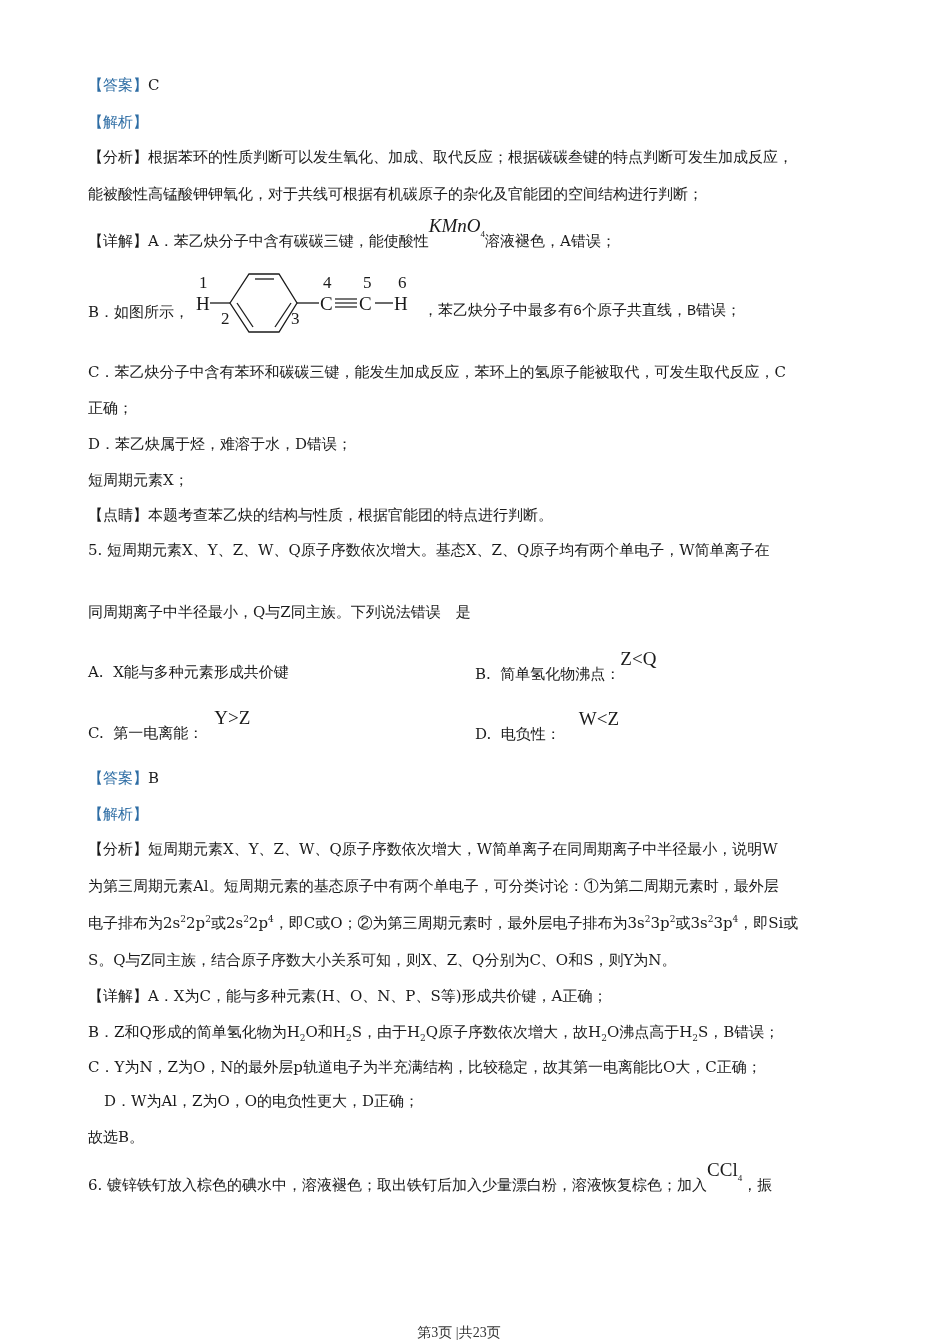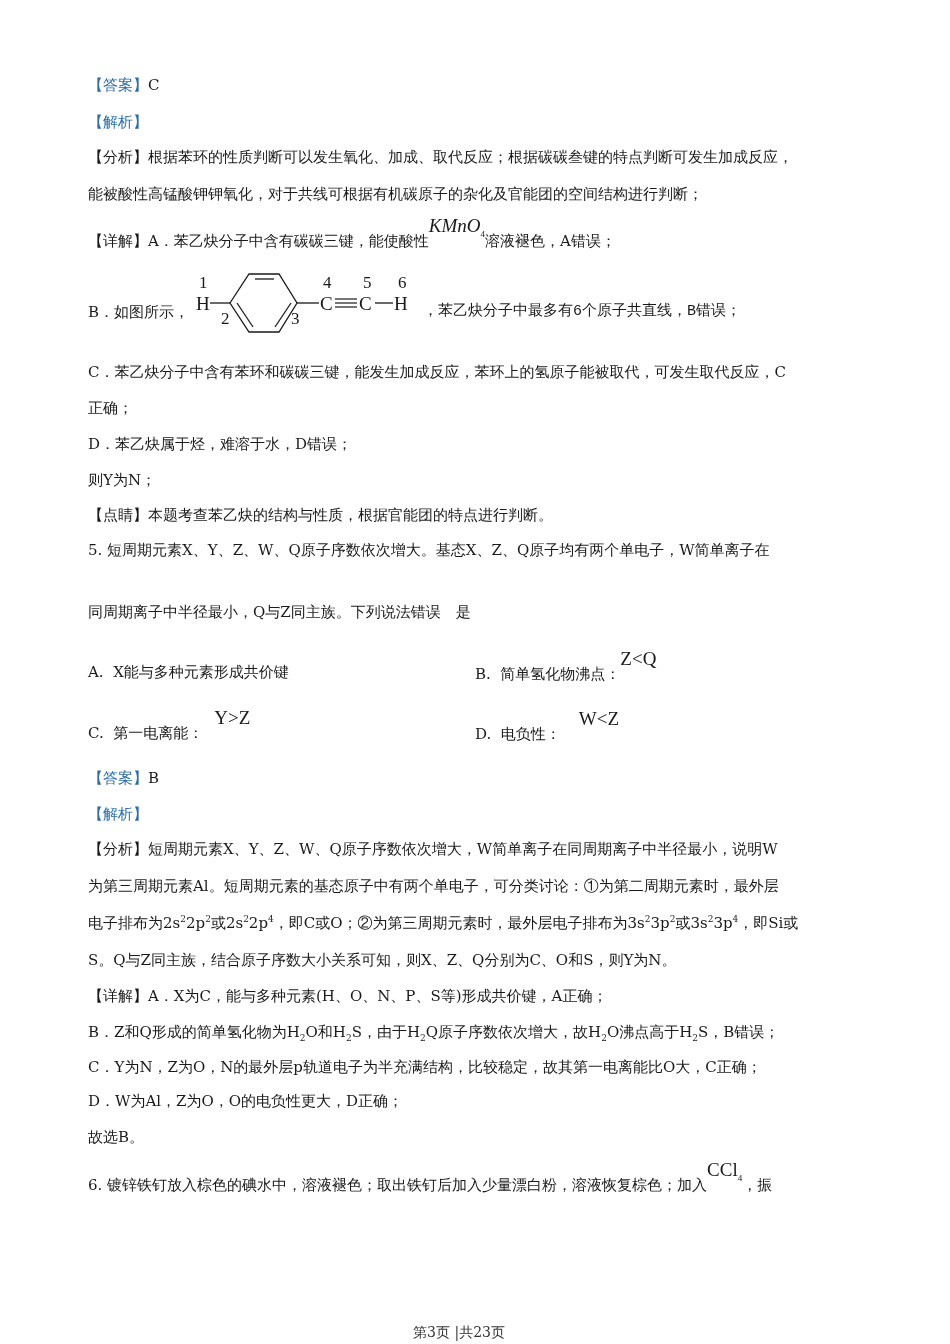--- a/index.html
+++ b/index.html
@@ -4,21 +4,21 @@
 <style>
   html, body { margin: 0; padding: 0; background: #ffffff; }
   body { width: 950px; height: 1344px; position: relative; overflow: hidden;
          font-family: "DejaVu Serif", "Liberation Serif", serif; color: #1a1a1a; font-size: 15px; }
   .line { position: absolute; left: 88px; white-space: nowrap; line-height: 20px; }
   .tag { color: #2e6da4; }
   sup, sub { font-size: 9px; line-height: 0; }
   .formula { font-family: "Liberation Serif", serif; font-size: 19px; position: relative; top: -14px; }
   .formula i { font-style: italic; }
   .opt-col2 { position: absolute; left: 475px; white-space: nowrap; }
-  .footer { position: absolute; top: 1324px; left: 0; width: 918px; text-align: center; font-size: 14px; color: #333; }
+  .footer { position: absolute; top: 1324px; left: 0; width: 918px; text-align: center; font-size: 14px; color: #333; font-family: Liberation Serif, serif; }
   svg text { font-family: "Liberation Serif", serif; }
 </style>
 </head>
 <body>
 
 <div class="line" style="top:75px;">
   <span class="tag">【答案】</span><span>C</span>
 </div>
 <div class="line" style="top:112px;">
   <span class="tag">【解析】</span>
@@ -57,21 +57,21 @@
     <line x1="182" y1="31" x2="200" y2="31" stroke="#1a1a1a" stroke-width="1.3"></line>
     <text x="205" y="16" font-size="17" fill="#1a1a1a">6</text>
     <text x="201" y="38" font-size="19" fill="#1a1a1a">H</text>
   </svg>
 </div>
 <div class="line" style="top:302px; left:423px;font-family:Liberation Mono, monospace;">，苯乙炔分子中最多有6个原子共直线，B错误；</div>
 
 <div class="line" style="top:362px;text-align:right;">C．苯乙炔分子中含有苯环和碳碳三键，能发生加成反应，苯环上的氢原子能被取代，可发生取代反应，C</div>
 <div class="line" style="top:398px;">正确；</div>
 <div class="line" style="top:434px;">D．苯乙炔属于烃，难溶于水，D错误；</div>
-<div class="line" style="top:470px;">则Y为N；</div>
+<div class="line" style="top:470px;">短周期元素X；</div>
 <div class="line" style="top:505px;">
   <span>【点睛】</span><span>本题考查苯乙炔的结构与性质，根据官能团的特点进行判断。</span>
 </div>
 
 <div class="line" style="top:540px;">5. 短周期元素X、Y、Z、W、Q原子序数依次增大。基态X、Z、Q原子均有两个单电子，W简单离子在</div>
 <div class="line" style="top:602px;">同周期离子中半径最小，Q与Z同主族。下列说法错误　是</div>
 
 <div class="line" style="top:662px;">
   <span>A.</span>&nbsp;&nbsp;<span>X能与多种元素形成共价键</span>
 </div>
@@ -100,21 +100,21 @@
 </div>
 <div class="line" style="top:950px;">S。Q与Z同主族，结合原子序数大小关系可知，则X、Z、Q分别为C、O和S，则Y为N。</div>
 
 <div class="line" style="top:986px;">
   <span>【详解】</span><span>A．X为C，能与多种元素(H、O、N、P、S等)形成共价键，A正确；</span>
 </div>
 <div class="line" style="top:1022px;">
   <span>B．Z和Q形成的简单氢化物为H</span><sub>2</sub><span>O和H</span><sub>2</sub><span>S，由于H</span><sub>2</sub><span>Q原子序数依次增大，故H</span><sub>2</sub><span>O沸点高于H</span><sub>2</sub><span>S，B错误；</span>
 </div>
 <div class="line" style="top:1057px;">C．Y为N，Z为O，N的最外层p轨道电子为半充满结构，比较稳定，故其第一电离能比O大，C正确；</div>
-<div class="line" style="top:1091px;">D．W为Al，Z为O，O的电负性更大，D正确；</div>
+<div class="line" style="top:1091px;margin-left:16px;">D．W为Al，Z为O，O的电负性更大，D正确；</div>
 <div class="line" style="top:1127px;text-align:right;">故选B。</div>
 
 <div class="line" style="top:1174px;">
   <span>6. 镀锌铁钉放入棕色的碘水中，溶液褪色；取出铁钉后加入少量漂白粉，溶液恢复棕色；加入</span><span class="formula"><span>CCl</span><sub>4</sub></span><span>，振</span>
 </div>
 
 <div class="footer">
   <span>第3页</span>
   <span>|</span><span>共23页</span>
 </div>

